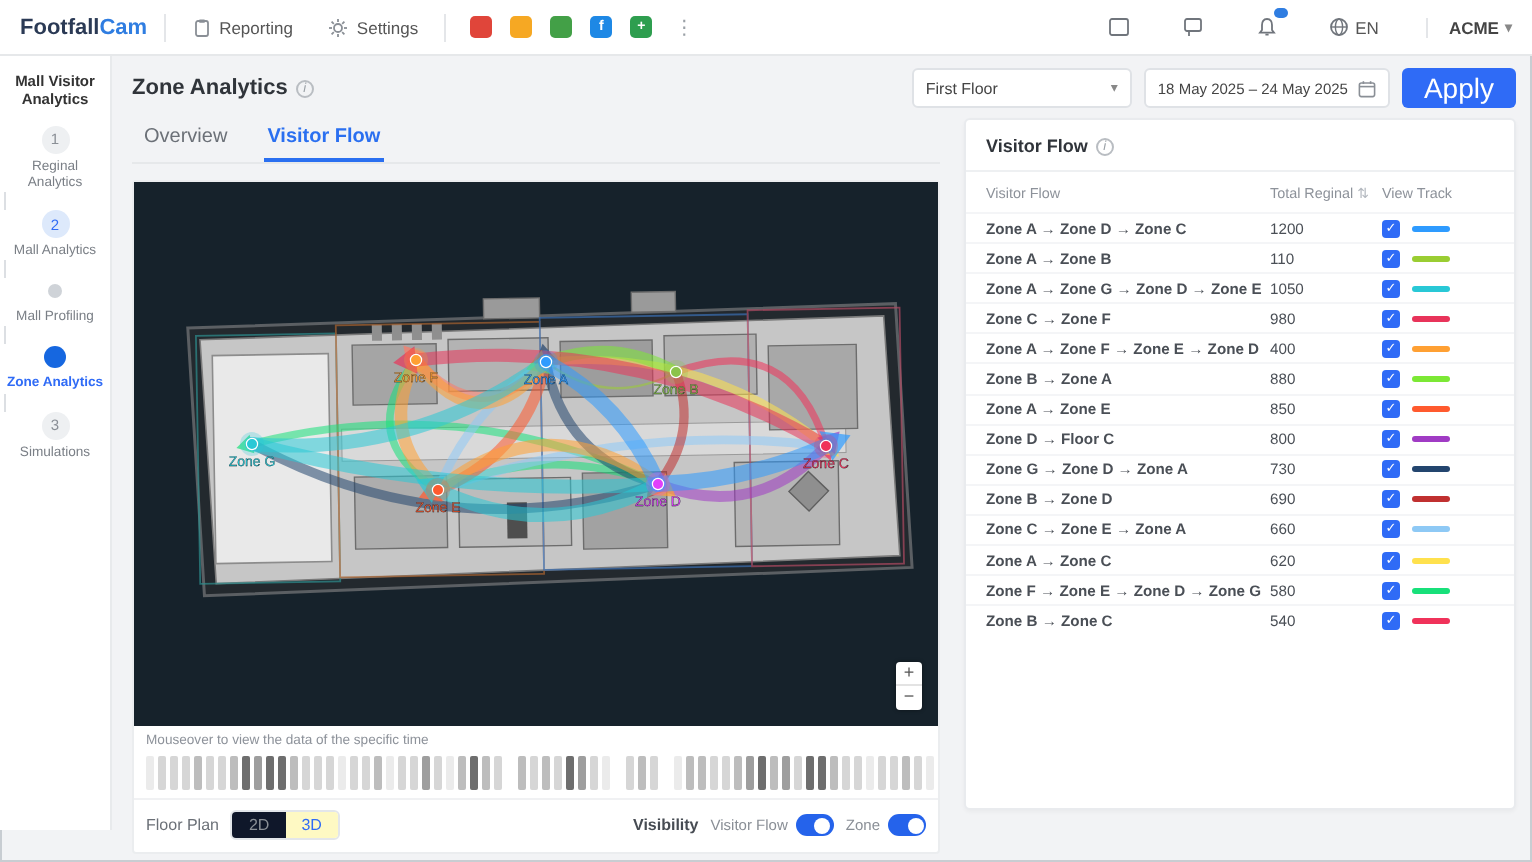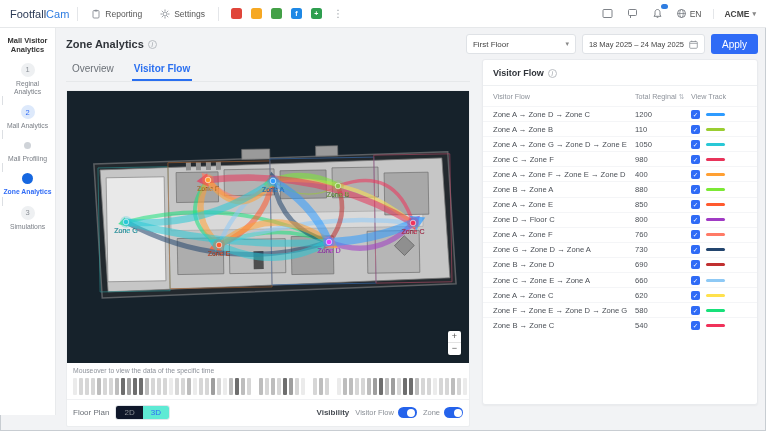--- a/index.html
+++ b/index.html
@@ -1,28 +1,28 @@
 <!DOCTYPE html>
 <html><head>
 <meta charset="utf-8">
 <style>
   * { margin:0; padding:0; box-sizing:border-box; }
   html,body { width:766px; height:431px; }
   body { font-family:"Liberation Sans", sans-serif; background:#f2f3f5; overflow:hidden; position:relative; outline:1px solid #c8cdd2; outline-offset:-1px; }
 
   
   .topbar { height:28px; background:#fff; border-bottom:1px solid #e6e8ea; display:flex; align-items:center; padding:0 10px; gap:8px; position:relative; z-index:5; }
-  .logo { font-size:11px; font-weight:normal; color:#2b3a55; letter-spacing:0; white-space:nowrap; }
+  .logo { font-size:11px; font-weight:bold; color:#2b3a55; letter-spacing:0; white-space:nowrap; }
   .logo .c2 { color:#2f7de1; }
   .tb-menu { display:flex; align-items:center; gap:4px; font-size:8.5px; color:#555; padding:3px 5px; border-radius:3px; cursor:pointer; }
   .tb-sep { width:1px; height:14px; background:#e4e6e9; }
   .appicons { display:flex; align-items:center; gap:9px; margin-left:4px; }
   .app-icon { width:11px; height:11px; border-radius:2.5px; display:inline-flex; align-items:center; justify-content:center; color:#fff; font-size:7px; font-weight:bold; }
   .more { color:#9aa0a6; font-size:10px; padding:0 3px; }
-  .tb-right { margin-left:auto; display:flex; align-items:center; gap:12px; }
+  .tb-right { margin-left:auto; display:flex; align-items:center; gap:24px; }
   .tb-ico { width:13px; height:13px; display:inline-flex; align-items:center; justify-content:center; position:relative; color:#70757c; }
   .badge-dot { position:absolute; top:-3px; right:-4px; width:7px; height:5px; background:#2f7de1; border-radius:3px; }
   .lang { display:flex; align-items:center; gap:3px; font-size:8.5px; color:#555; }
   .account { display:flex; align-items:center; gap:3px; font-size:8.5px; font-weight:bold; color:#444; padding-left:10px; border-left:1px solid #e4e6e9; }
   .caret { font-size:7px; color:#888; }
 
   
   .sidebar { position:absolute; left:0; top:28px; bottom:16px; width:56px; background:#fff; border-right:1px solid #e8eaec; padding:8px 2px; text-align:center; }
   .sb-title { font-size:7.5px; font-weight:bold; color:#333; line-height:1.25; margin-bottom:8px; }
   .step { display:flex; flex-direction:column; align-items:center; }
@@ -35,21 +35,21 @@
   .step.active .step-label { color:#2f6bf6; font-weight:bold; }
 
   
   .main { margin-left:56px; padding:6px 8px 0 10px; }
   .hdr-row { display:flex; align-items:center; justify-content:space-between; margin-bottom:5px; }
   .page-title { font-size:11px; font-weight:bold; color:#30343a; display:flex; align-items:center; gap:4px; }
   .info { width:9px; height:9px; border:1px solid #b9bdc2; color:#9aa0a6; border-radius:50%; font-size:6.5px; font-style:italic; font-weight:normal; display:inline-flex; align-items:center; justify-content:center; }
   .hdr-ctrls { display:flex; align-items:center; gap:6px; }
   .floor-select { width:110px; height:20px; background:#fff; border:1px solid #dfe2e6; border-radius:3px; font-size:8px; color:#444; display:flex; align-items:center; justify-content:space-between; padding:0 6px; }
   .date-box { height:20px; background:#fff; border:1px solid #dfe2e6; border-radius:3px; font-size:7.5px; color:#444; display:flex; align-items:center; gap:5px; padding:0 6px; }
-  .btn-apply { height:20px; background:#2f6bf6; border:none; color:#fff; font-size:10px; border-radius:3px; padding:0 11px; cursor:pointer; }
+  .btn-apply { height:20px; background:#2f6bf6; border:none; color:#fff; font-size:14px; border-radius:3px; padding:0 11px; cursor:pointer; }
 
   .cols { display:flex; gap:12px; align-items:flex-start; }
   .left-col { width:404px; }
   .tabs { display:flex; gap:16px; border-bottom:1px solid #e6e8ea; padding:0 4px; }
   .tab { font-size:10px; color:#6b7077; padding:4px 2px 5px; cursor:pointer; border-bottom:2px solid transparent; }
   .tab.active { color:#2a6ff0; font-weight:bold; border-bottom-color:#2a6ff0; }
 
   .map-card { background:#fff; border:1px solid #ebedef; border-radius:2px; margin-top:8px; }
   .map-area { position:relative; width:100%; height:272px; overflow:hidden; }
   .map-area svg { display:block; }
@@ -57,37 +57,37 @@
   .zoom-btn { height:12px; font-size:9px; line-height:11px; text-align:center; color:#555; cursor:pointer; }
   .zoom-btn:first-child { border-bottom:1px solid #e3e3e3; }
   .map-hint { font-size:6.8px; color:#8d929a; padding:4px 6px 2px; }
   .timeline { display:flex; align-items:flex-end; gap:2px; height:19px; padding:0 6px; overflow:hidden; }
   .tl-bar { width:4px; height:17px; border-radius:1px; flex:none; }
   .map-ctrl-row { display:flex; align-items:center; justify-content:space-between; border-top:1px solid #f0f1f3; margin-top:4px; padding:5px 6px 6px;gap:43px; }
   .fp-group { display:flex; align-items:center; gap:6px; }
   .fp-label { font-size:8px; color:#6b7077; }
   .seg { display:flex; border:1px solid #e3e6ea; border-radius:3px; overflow:hidden; }
   .seg-btn { font-size:8px; color:#8a8f96; background:#0f172a; padding:2px 8px; cursor:pointer; }
-  .seg-btn.active { background:#5eead4; color:#2f6bf6; }
+  .seg-btn.active { background:#fef9c3; color:#2f6bf6; }
   .vis-group { display:flex; align-items:center; gap:6px; }
   .vis-label { font-size:8px; font-weight:bold; color:#474c53; }
   .tog-item { display:flex; align-items:center; gap:4px; font-size:7.5px; color:#8a8f96; }
   .toggle { width:19px; height:11px; border-radius:6px; background:#c9ced6; position:relative; cursor:pointer; }
   .toggle.on { background:#2563eb; }
   .toggle::after { content:""; position:absolute; left:1.5px; top:1.5px; width:8px; height:8px; border-radius:50%; background:#fff; }
   .toggle.on::after { left:auto; right:1.5px; }
 
   
   .panel { width:276px; background:#fff; border:1px solid #e9ebee; border-radius:3px; box-shadow:0 1px 2px rgba(0,0,0,.04); height:346px; overflow:hidden; }
   .panel-title { display:flex; align-items:center; gap:4px; font-size:9px; font-weight:bold; color:#30343a; padding:8px 10px 7px; border-bottom:1px solid #eef0f2; }
   .grid-row { display:grid; grid-template-columns: 1fr 56px 58px; align-items:center; padding:0 8px 0 10px; }
   .thead { height:20px; font-size:7.2px; color:#8d929a; }
   .th-sort { font-size:7px; color:#b3b8bf; margin-left:2px; }
   .trow { height:15.1px; font-size:7.6px; color:#4a4f56; border-top:1px solid #f4f5f7; }
-  .flow-cell { white-space:nowrap; overflow:hidden; }
+  .flow-cell { white-space:nowrap; overflow:hidden;font-weight:bold; }
   .track-cell { display:flex; align-items:center; gap:6px; }
   .cbx { width:9px; height:9px; border-radius:2px; background:#2f6bf6; color:#fff; font-size:6.5px; line-height:9px; text-align:center; cursor:pointer; }
   .swatch { width:19px; height:3px; border-radius:2px; }
 </style>
 </head>
 <body>
 
 <div class="topbar">
   <span class="logo"><span>Footfall</span><span class="c2">Cam</span></span>
   <span class="tb-sep"></span>
@@ -489,28 +489,20 @@
           </div>
           <div class="grid-row trow">
             <span class="flow-cell">Zone D → Floor C</span>
             <span>800</span>
             <span class="track-cell">
               <span class="cbx">✓</span>
               <span class="swatch" style="background: rgb(160, 59, 196);"></span>
             </span>
           </div>
           <div class="grid-row trow">
-            <span class="flow-cell">Zone A → Zone F</span>
-            <span>760</span>
-            <span class="track-cell">
-              <span class="cbx">✓</span>
-              <span class="swatch" style="background: rgb(255, 122, 102);"></span>
-            </span>
-          </div>
-          <div class="grid-row trow">
             <span class="flow-cell">Zone G → Zone D → Zone A</span>
             <span>730</span>
             <span class="track-cell">
               <span class="cbx">✓</span>
               <span class="swatch" style="background: rgb(35, 69, 110);"></span>
             </span>
           </div>
           <div class="grid-row trow">
             <span class="flow-cell">Zone B → Zone D</span>
             <span>690</span>

